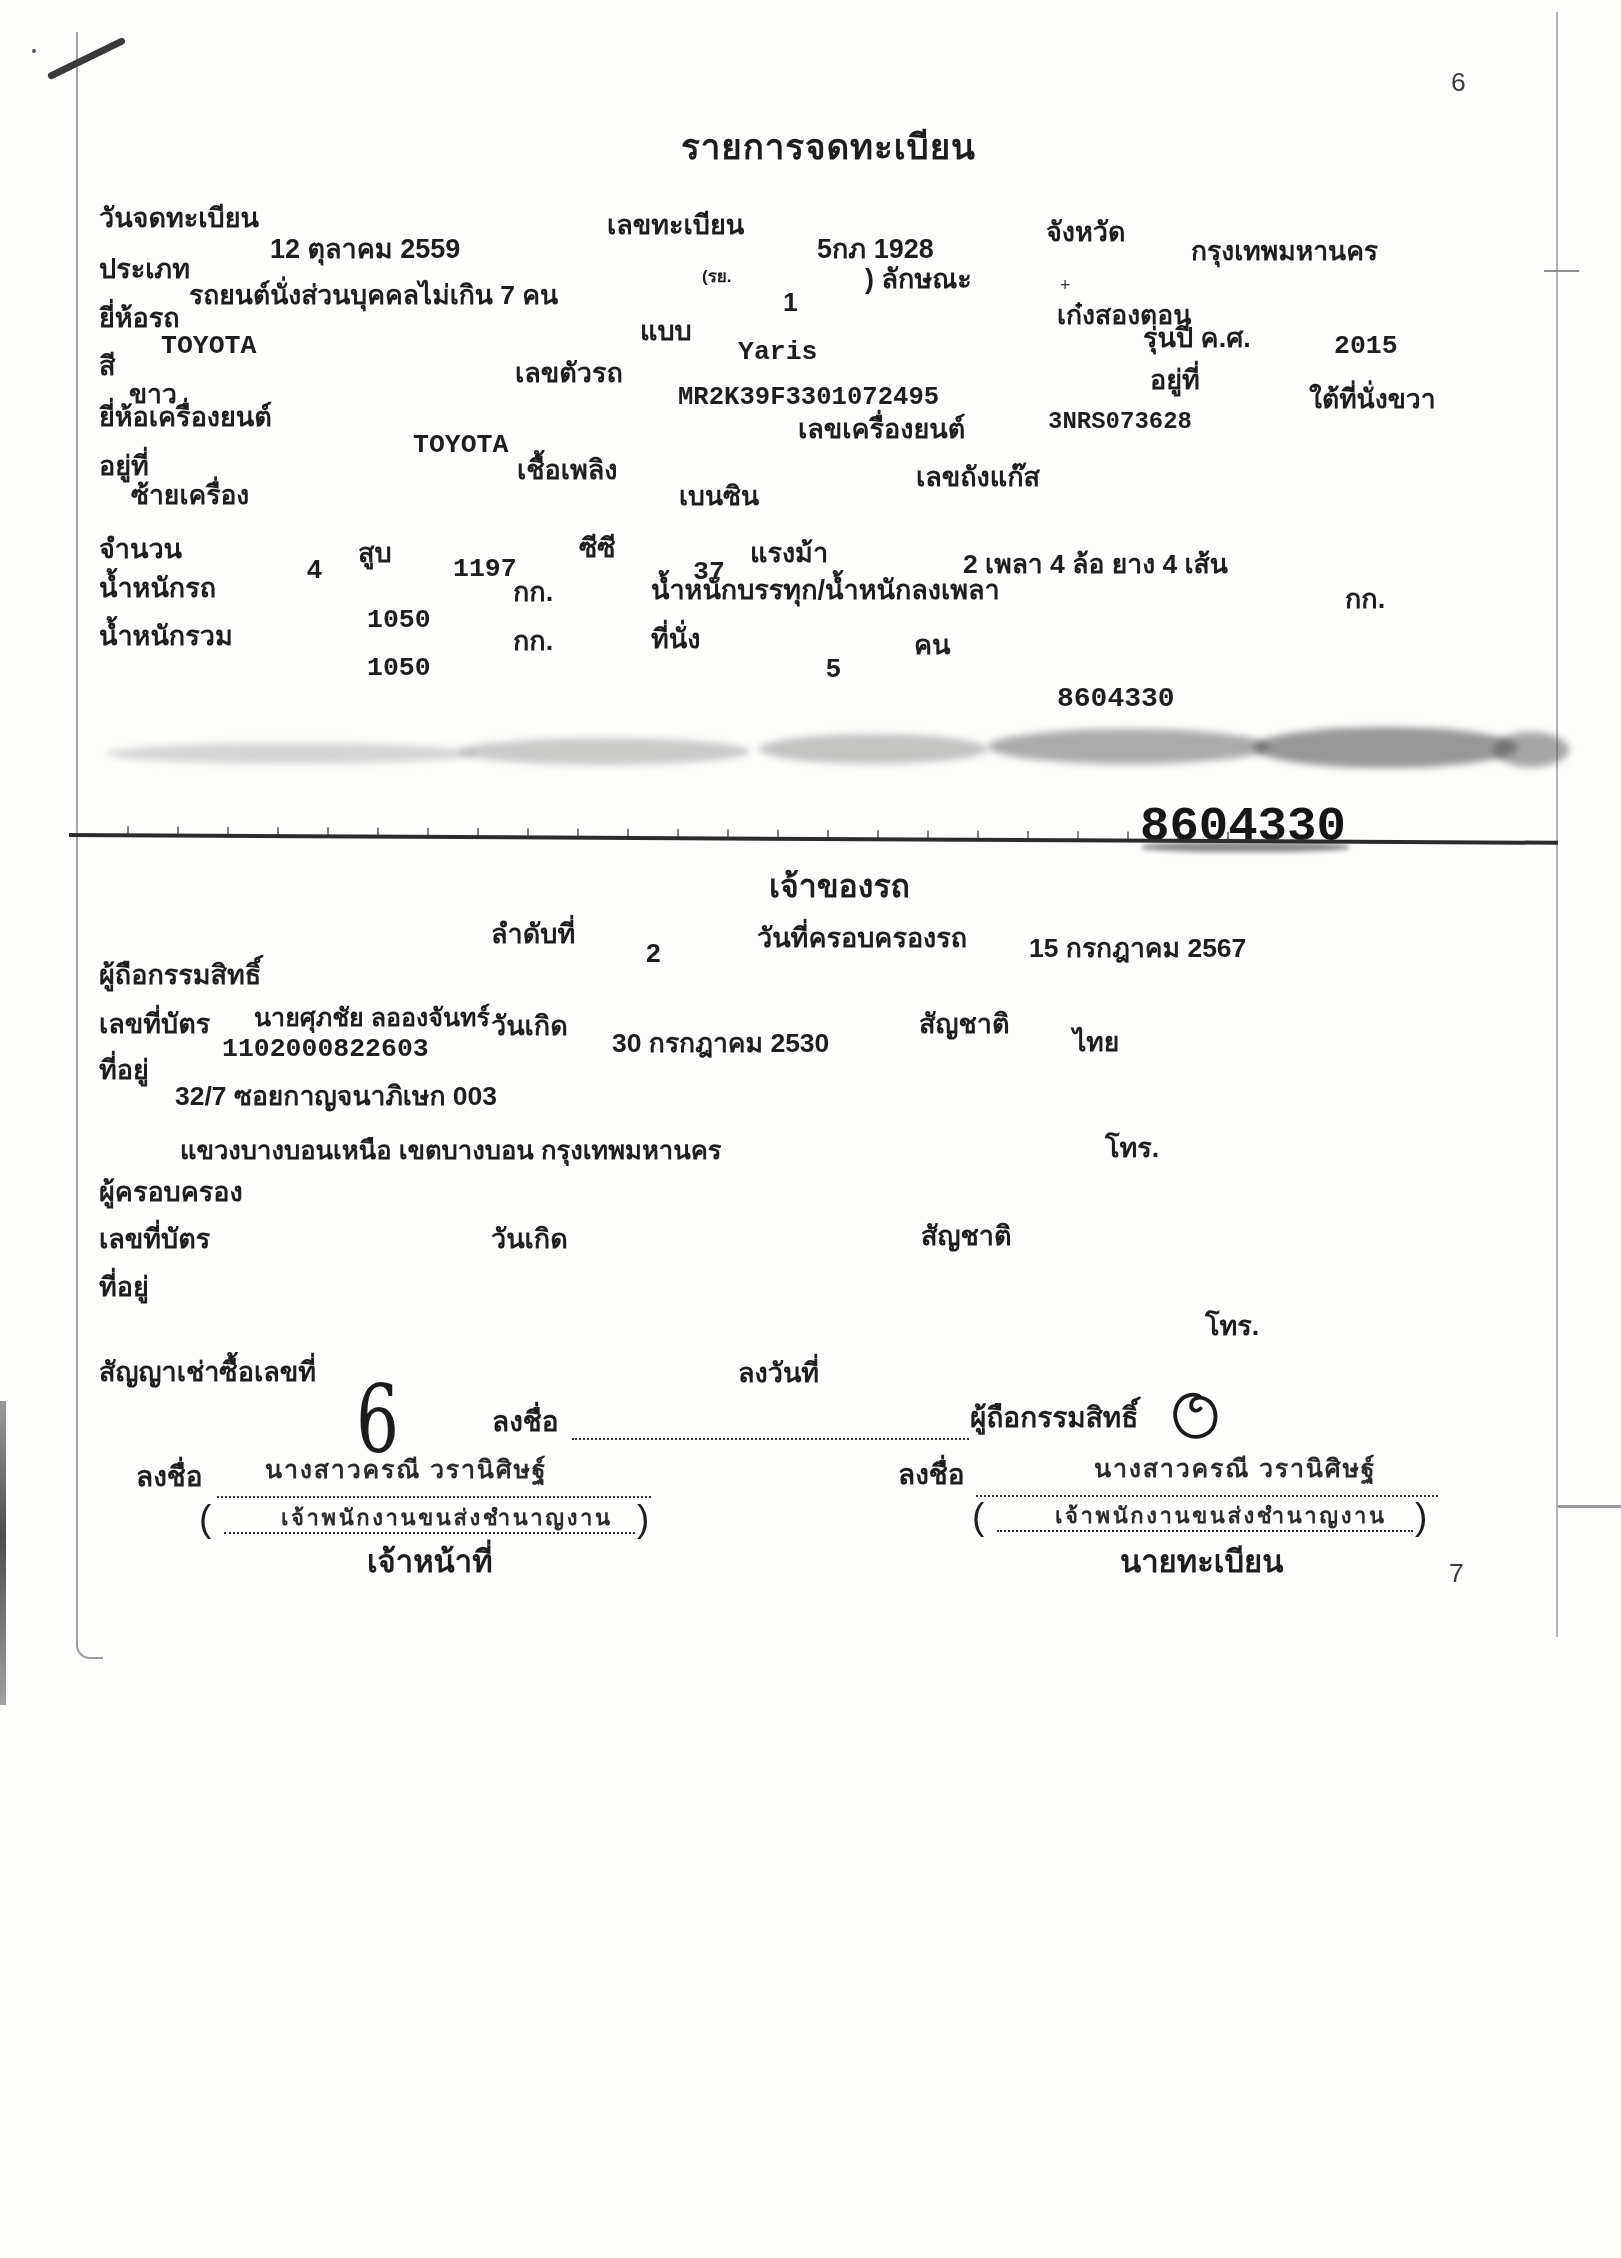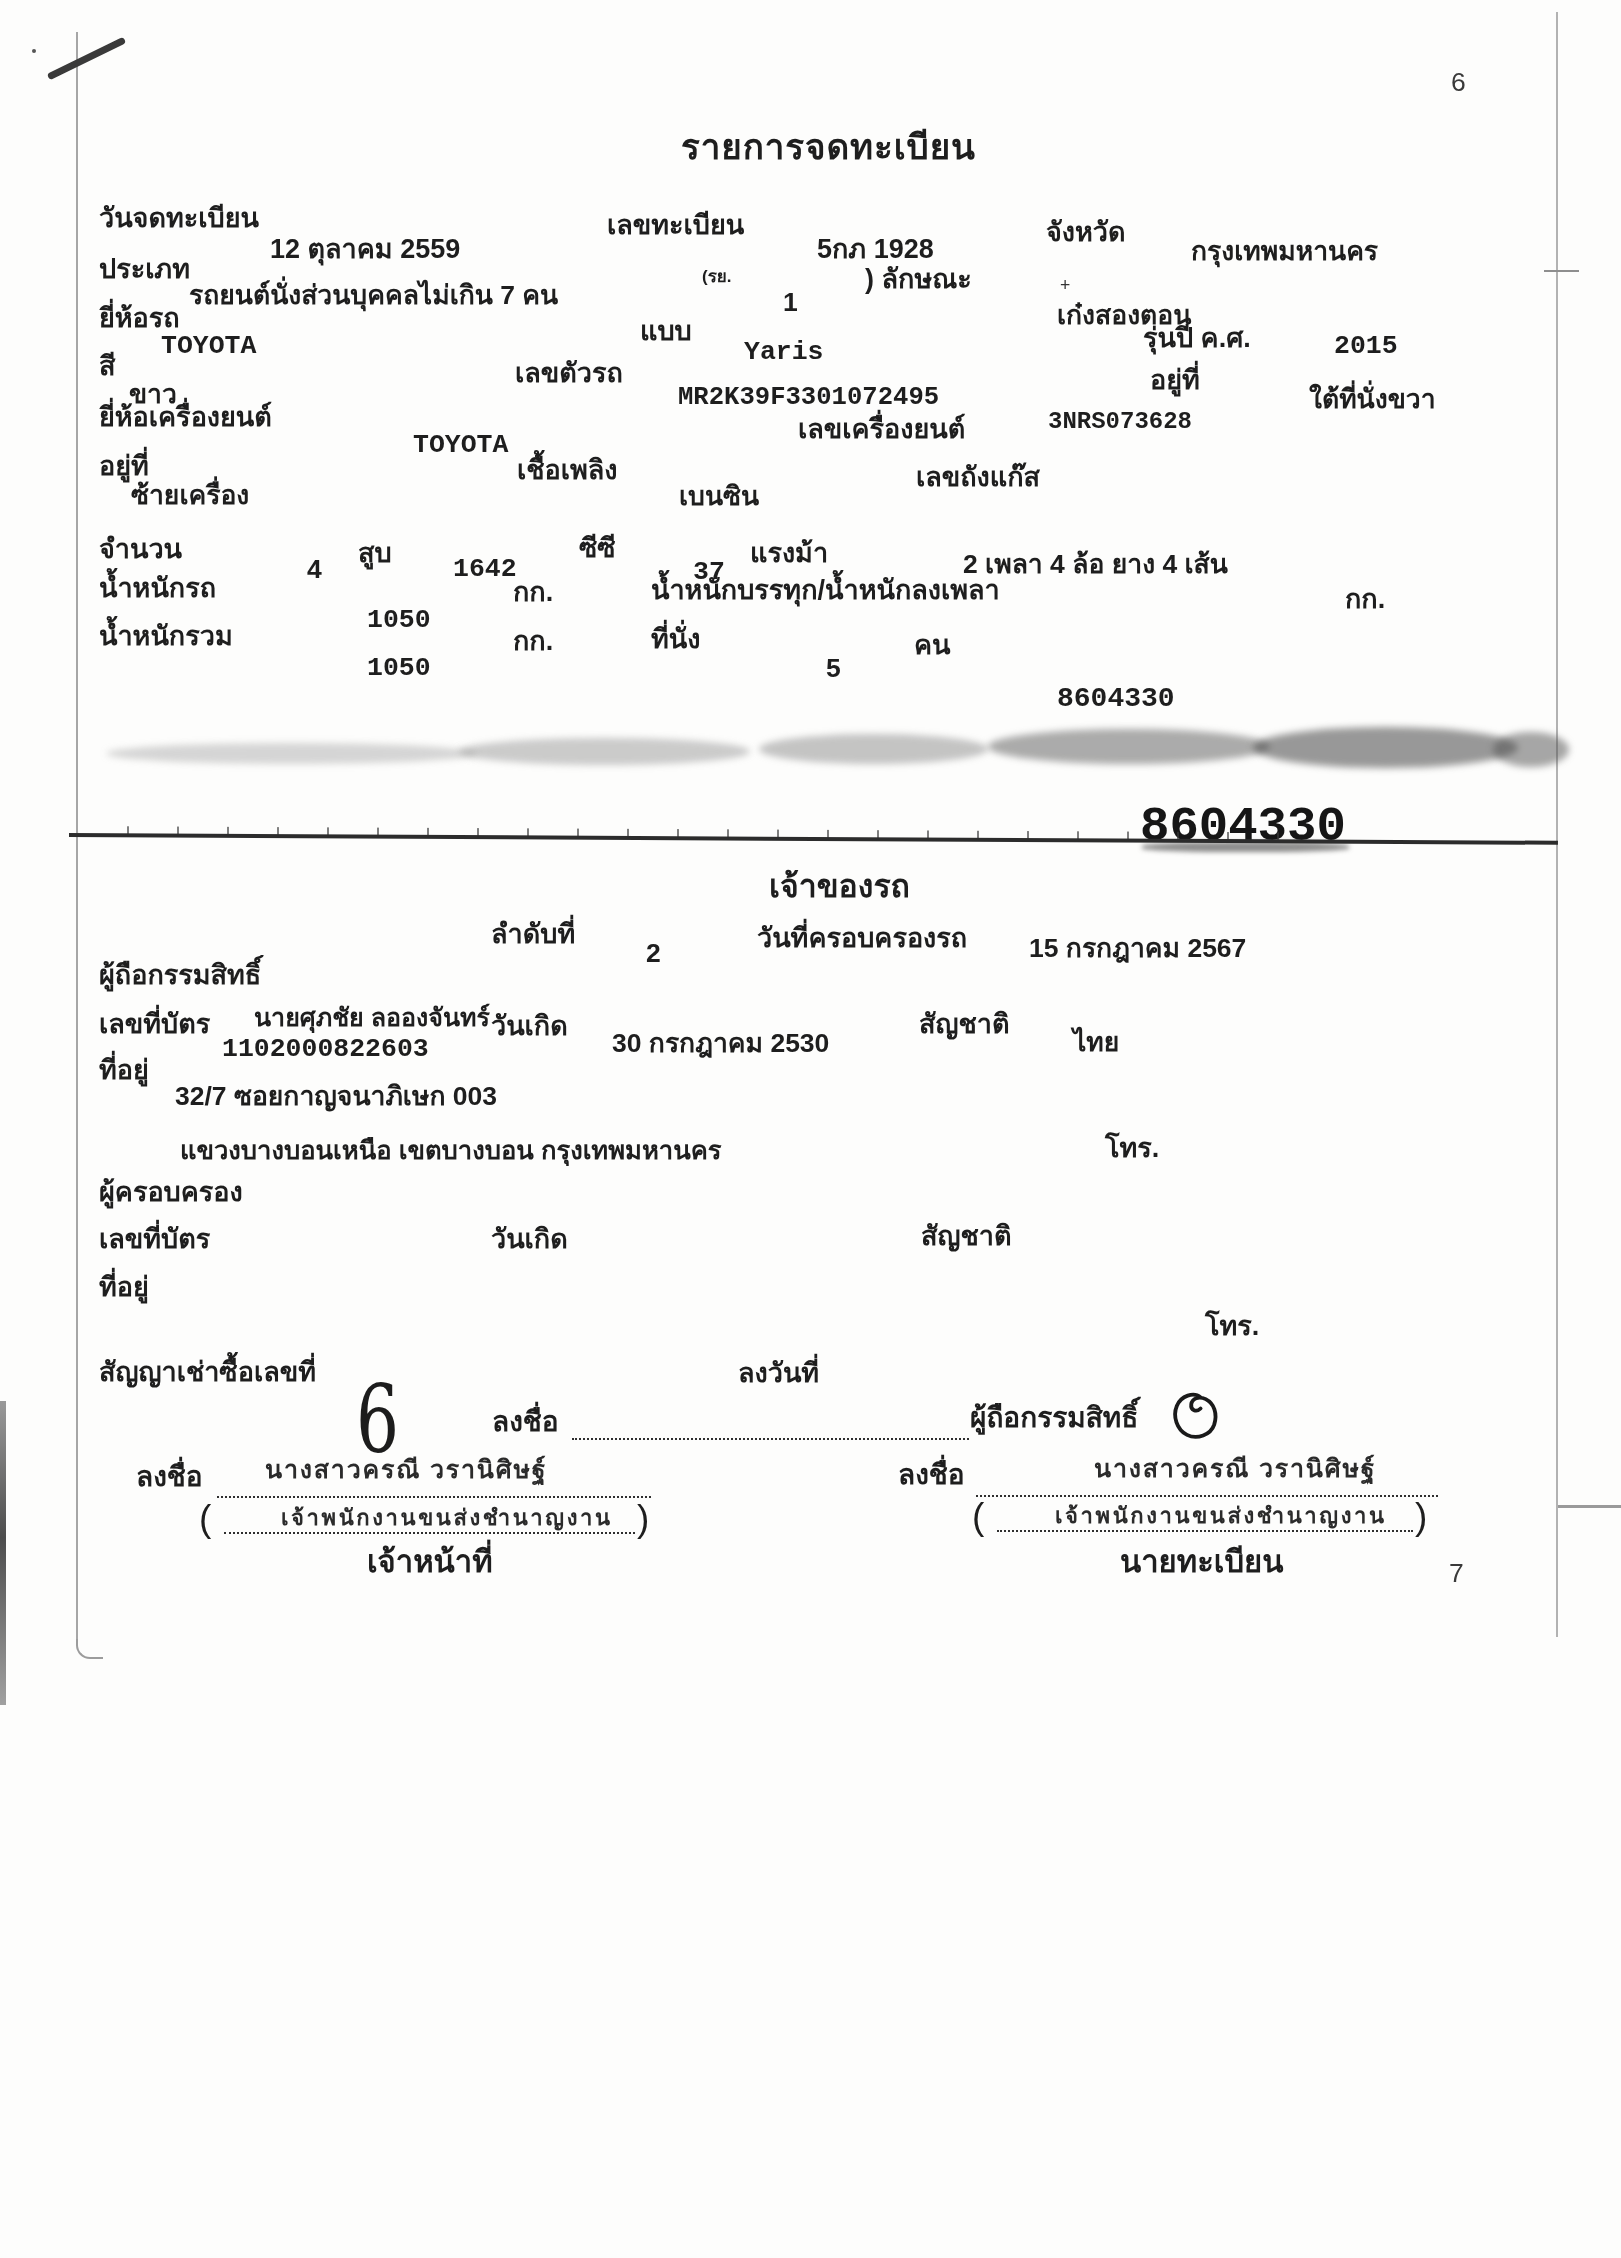--- a/index.html
+++ b/index.html
@@ -42,21 +42,21 @@
   <span class="t" style="left:189px;top:282px;font-size:26.5px;">รถยนต์นั่งส่วนบุคคลไม่เกิน 7 คน</span>
   <span class="t" style="left:702px;top:268px;font-size:17px;">(รย.</span>
   <span class="t" style="left:783px;top:289px;font-size:26.5px;">1</span>
   <span class="t" style="left:865px;top:266px;font-size:27px;">) ลักษณะ</span>
   <span class="t light" style="left:1060px;top:277px;font-size:17.6px;color:#333;">+</span>
   <span class="t" style="left:1057px;top:302px;font-size:26.5px;">เก๋งสองตอน</span>
 
   <span class="t" style="left:99px;top:305px;font-size:27px;">ยี่ห้อรถ</span>
   <span class="t mono" style="left:161px;top:333px;font-size:26.5px;">TOYOTA</span>
   <span class="t" style="left:640px;top:318px;font-size:27px;">แบบ</span>
-  <span class="t mono" style="left:738px;top:339px;font-size:26.5px;margin-left:6px;">Yaris</span>
+  <span class="t mono" style="left:738px;top:339px;font-size:26.5px;">Yaris</span>
   <span class="t" style="left:1143px;top:325px;font-size:27px;">รุ่นปี ค.ศ.</span>
   <span class="t mono" style="left:1334px;top:333px;font-size:26.5px;">2015</span>
 
   <span class="t" style="left:99px;top:353px;font-size:27px;">สี</span>
   <span class="t" style="left:120px;top:381px;font-size:26.5px;margin-left:9px;">ขาว</span>
   <span class="t" style="left:515px;top:360px;font-size:27px;">เลขตัวรถ</span>
   <span class="t mono" style="left:678px;top:385px;font-size:25.6px;">MR2K39F3301072495</span>
   <span class="t" style="left:1150px;top:367px;font-size:27px;">อยู่ที่</span>
   <span class="t" style="left:1309px;top:386px;font-size:26.5px;">ใต้ที่นั่งขวา</span>
 
@@ -67,21 +67,21 @@
 
   <span class="t" style="left:99px;top:453px;font-size:27px;">อยู่ที่</span>
   <span class="t" style="left:131px;top:482px;font-size:26.5px;">ซ้ายเครื่อง</span>
   <span class="t" style="left:517px;top:457px;font-size:27px;">เชื้อเพลิง</span>
   <span class="t" style="left:679px;top:483px;font-size:26.5px;">เบนซิน</span>
   <span class="t" style="left:916px;top:464px;font-size:27px;">เลขถังแก๊ส</span>
 
   <span class="t" style="left:99px;top:536px;font-size:27px;">จำนวน</span>
   <span class="t" style="left:307px;top:556px;font-size:26.5px;">4</span>
   <span class="t" style="left:358px;top:540px;font-size:27px;">สูบ</span>
-  <span class="t mono" style="left:453px;top:556px;font-size:26.5px;">1642</span>
+  <span class="t mono" style="left:453px;top:556px;font-size:26.5px;">1197</span>
   <span class="t" style="left:579px;top:535px;font-size:27px;">ซีซี</span>
   <span class="t mono" style="left:693px;top:559px;font-size:26.5px;">37</span>
   <span class="t" style="left:750px;top:540px;font-size:27px;">แรงม้า</span>
   <span class="t" style="left:963px;top:551px;font-size:26.5px;">2 เพลา 4 ล้อ ยาง 4 เส้น</span>
 
   <span class="t" style="left:99px;top:575px;font-size:27px;">น้ำหนักรถ</span>
   <span class="t mono" style="left:367px;top:607px;font-size:26.5px;">1050</span>
   <span class="t" style="left:513px;top:579px;font-size:27px;">กก.</span>
   <span class="t" style="left:651px;top:577px;font-size:27px;">น้ำหนักบรรทุก/น้ำหนักลงเพลา</span>
   <span class="t" style="left:1345px;top:586px;font-size:27px;">กก.</span>

